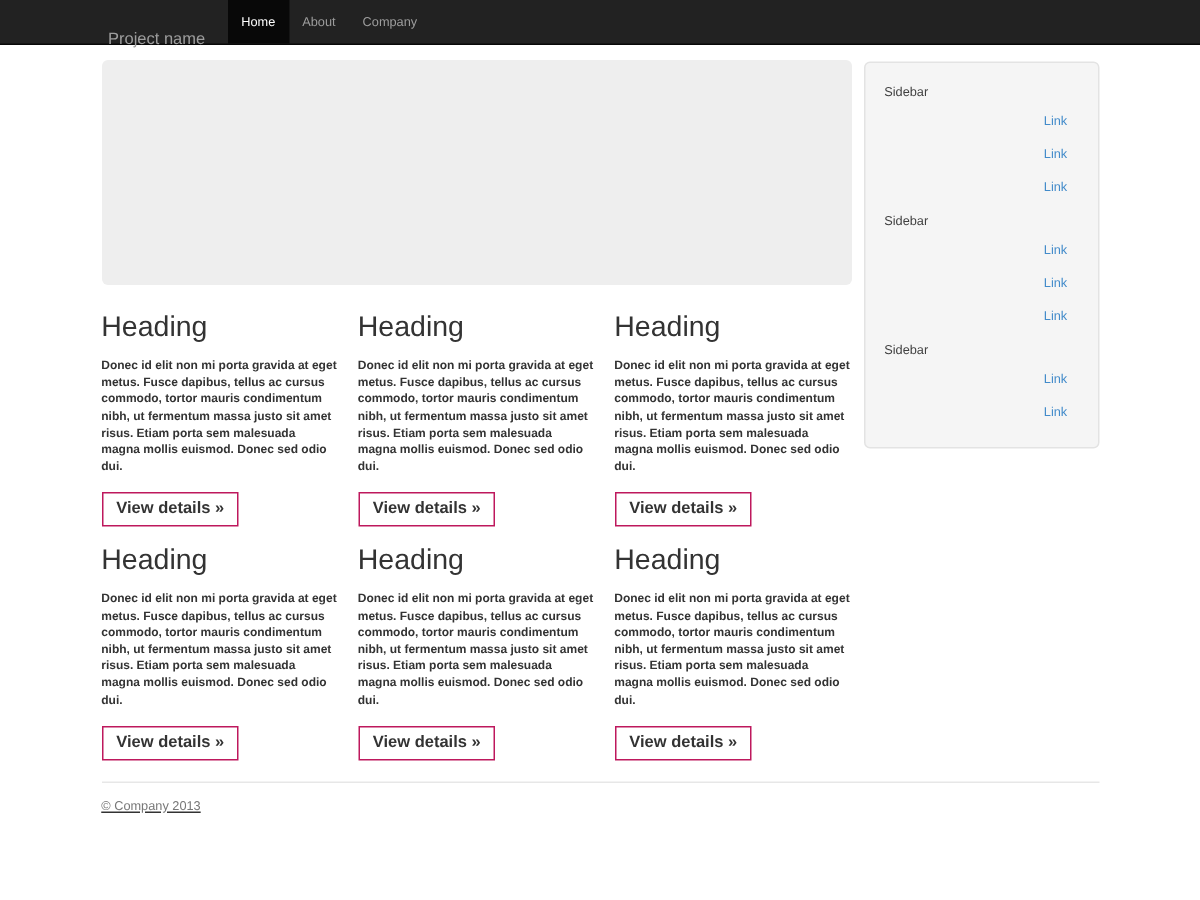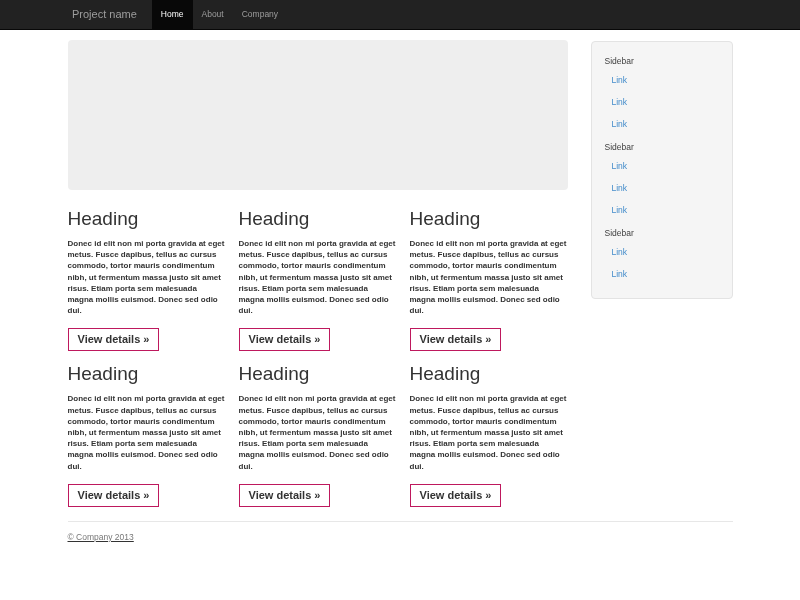--- a/index.html
+++ b/index.html
@@ -21,21 +21,21 @@
     width: 682px;
     margin: 0 auto;
     height: 100%;
     display: flex;
     align-items: stretch;
   }
   .brand {
     color: #9d9d9d;
     font-size: 11px;
     line-height: 29px;
-    padding: 0 10px 0 13px;
+    padding: 12px 10px 0 13px;
     text-decoration: none;
     cursor: pointer;
   }
   .nav { display: flex; list-style: none; margin-left: 5px; }
   .nav-item {
     color: #9d9d9d;
     font-size: 8.5px;
     line-height: 29px;
     padding: 0 9px;
     text-decoration: none;
@@ -51,21 +51,21 @@
   
   .container {
     width: 665px;
     margin: 0 auto;
   }
   .row {
     display: flex;
     align-items: flex-start;
   }
   .main-col { width: 500px; }
-  .sidebar-col { width: 157px; margin-left: 23px; }
+  .sidebar-col { width: 157px; margin-left: 8px; }
 
   
   .jumbotron {
     margin-top: 10px;
     height: 150px;
     background: #eeeeee;
     border-radius: 4px;
     padding: 25px 40px;
   }
   .jumbotron h1 {
@@ -136,20 +136,21 @@
     color: #404040;
     padding: 7px 13px 3px 13px;
   }
   .sidebar-link {
     display: block;
     font-size: 8.5px;
     color: #428bca;
     text-decoration: none;
     padding: 6px 20px;
     cursor: pointer;
+    text-align: right;
   }
 
   
   .footer {
     margin-top: 14px;
     border-top: 1px solid #e7e7e7;
     padding-top: 10px;
     text-decoration: underline;
   }
   .footer p {

